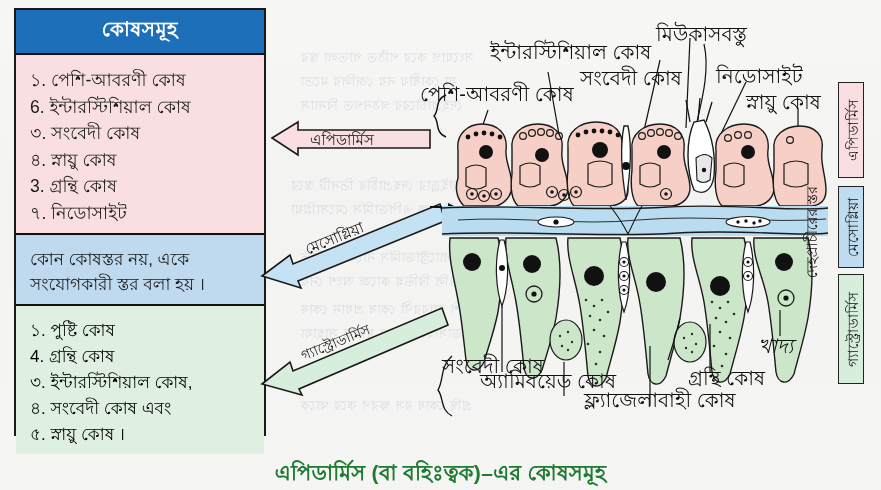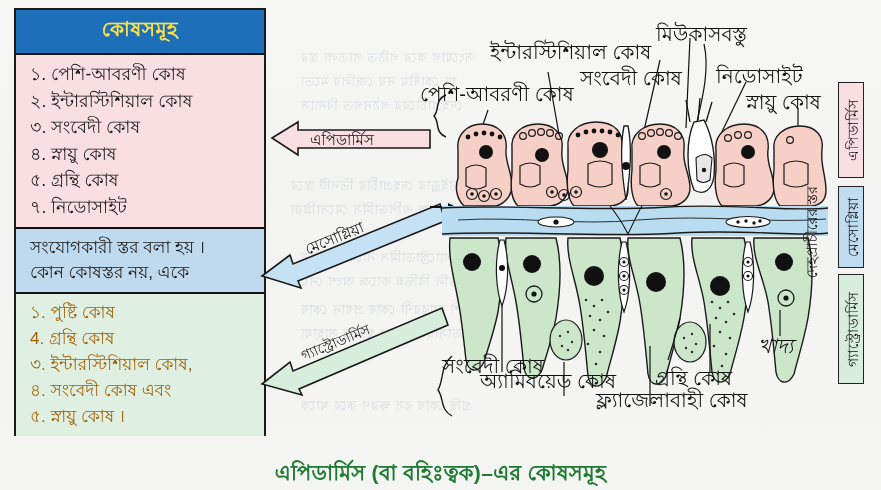--- a/index.html
+++ b/index.html
@@ -30,38 +30,38 @@
 
   
   #left-table{
     position:absolute;left:14px;top:8px;width:252px;height:428px;
     border:2px solid #1a1a1a;
     background:#fff;
     box-sizing:border-box;
   }
   .tbl-header{
     background:#1c6fb8;
-    color:#fde047;
+    color:#ffffff;
     text-align:center;
     font-size:20px;
     font-weight:bold;
     padding:4px 16px 6px;
     border-bottom:2px solid #111;
     letter-spacing:.5px;
   }
   .sec{
     box-sizing:border-box;
-    padding:6px 6px 6px 14px;
+    padding:12px 6px 6px 14px;
   }
   .sec-epi{ background:#fadfe2; border-bottom:2px solid #111; }
   .sec-meso{ background:#bfd9ee; border-bottom:2px solid #111; }
   .sec-gastro{ background:#dff0e2; }
   .sec-epi .row{ font-size:17.5px; line-height:1.52; color:#1a1a1a; }
   .sec-meso .row{ font-size:17px; line-height:1.5; color:#1a1a1a; }
-  .sec-gastro .row{ font-size:17px; line-height:1.54; color:#a16207; }
+  .sec-gastro .row{ font-size:17px; line-height:1.54; color:#000000; }
 
   
   .arrow-wrap{ position:absolute; }
   .arrow-label{
     position:absolute;
     font-size:15px;
     color:#141414;
     white-space:nowrap;
     pointer-events:none;
   }
@@ -132,30 +132,30 @@
       <div class="ghost" style="left: 300px; top: 300px;">পেশি আবরণী কোষ প্রধান কোষ</div>
       <div class="ghost" style="left: 300px; top: 324px;">নিডোসাইট শিকার ধরতে সাহায্য</div>
       <div class="ghost" style="left: 300px; top: 396px;">গ্রন্থি কোষ রস ক্ষরণ করে থাকে</div>
     </div>
 
   <div id="left-table">
     <div class="tbl-header">কোষসমূহ</div>
 
     <div class="sec sec-epi">
       <div class="row">১. পেশি-আবরণী কোষ</div>
-      <div class="row">২. ইন্টারস্টিশিয়াল কোষ</div>
+      <div class="row">6. ইন্টারস্টিশিয়াল কোষ</div>
       <div class="row">৩. সংবেদী কোষ</div>
       <div class="row">৪. স্নায়ু কোষ</div>
-      <div class="row">৫. গ্রন্থি কোষ</div>
+      <div class="row">3. গ্রন্থি কোষ</div>
       <div class="row">৭. নিডোসাইট</div>
     </div>
 
     <div class="sec sec-meso">
+      <div class="row">কোন কোষস্তর নয়, একে</div>
       <div class="row">সংযোগকারী স্তর বলা হয় ।</div>
-      <div class="row">কোন কোষস্তর নয়, একে</div>
     </div>
 
     <div class="sec sec-gastro">
       <div class="row">১. পুষ্টি কোষ</div>
       <div class="row">4. গ্রন্থি কোষ</div>
       <div class="row">৩. ইন্টারস্টিশিয়াল কোষ,</div>
       <div class="row">৪. সংবেদী কোষ এবং</div>
       <div class="row">৫. স্নায়ু কোষ ।</div>
     </div>
   </div>
@@ -412,22 +412,22 @@
 
     <div class="dlabel" style="left:62px;top:42px;">ইন্টারস্টিশিয়াল কোষ</div>
     <div class="dlabel" style="left:228px;top:24px;">মিউকাসবস্তু</div>
     <div class="dlabel" style="left:-8px;top:84px;">পেশি-আবরণী কোষ</div>
     <div class="dlabel" style="left:152px;top:68px;">সংবেদী কোষ</div>
     <div class="dlabel" style="left:288px;top:66px;">নিডোসাইট</div>
     <div class="dlabel" style="left:318px;top:92px;">স্নায়ু কোষ</div>
 
     <div class="dlabel" style="left:14px;top:356px;">সংবেদী কোষ</div>
     <div class="dlabel" style="left:52px;top:371px;">অ্যামিবয়েড কোষ</div>
-    <div class="dlabel" style="left:227px;top:368px;">গ্রন্থি কোষ</div>
-    <div class="dlabel" style="left:168px;top:390px;">ফ্ল্যাজেলাবাহী কোষ</div>
+    <div class="dlabel" style="left:260px;top:368px;">গ্রন্থি কোষ</div>
+    <div class="dlabel" style="left:156px;top:390px;">ফ্ল্যাজেলাবাহী কোষ</div>
     <div class="dlabel" style="left:330px;top:336px;font-style:italic;">খাদ্য</div>
   </div>
 
   <div class="vbox vbox-epi" style="left:838px;top:82px;width:26px;height:96px;">এপিডার্মিস</div>
   <div class="vbox vbox-meso" style="left:838px;top:186px;width:26px;height:82px;">মেসোগ্লিয়া</div>
   <div class="vbox vbox-gastro" style="left:838px;top:274px;width:26px;height:110px;">গ্যাস্ট্রোডার্মিস</div>
 
   <div class="vside" style="left:800px;top:186px;">দেহপ্রাচীরের স্তর</div>
 
 

